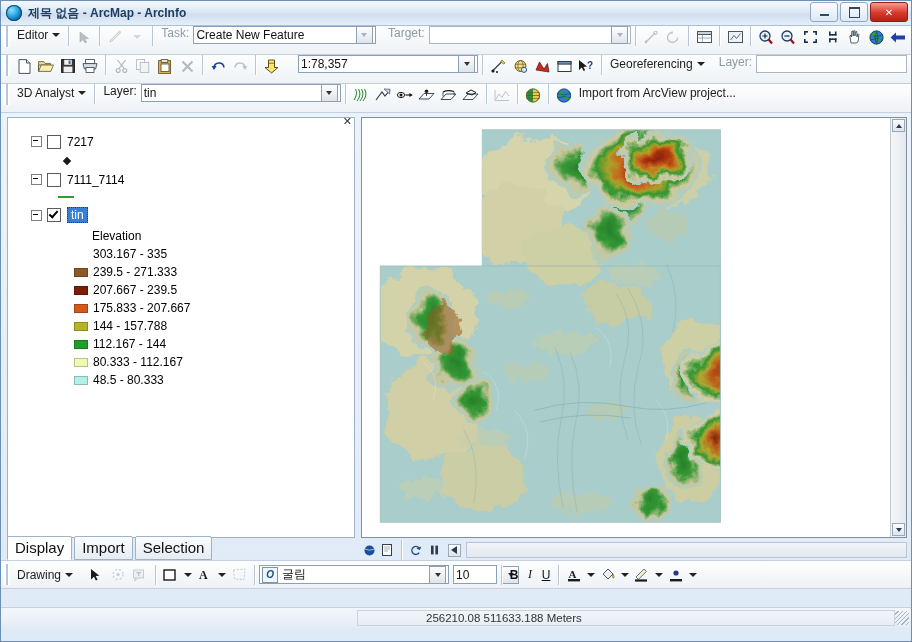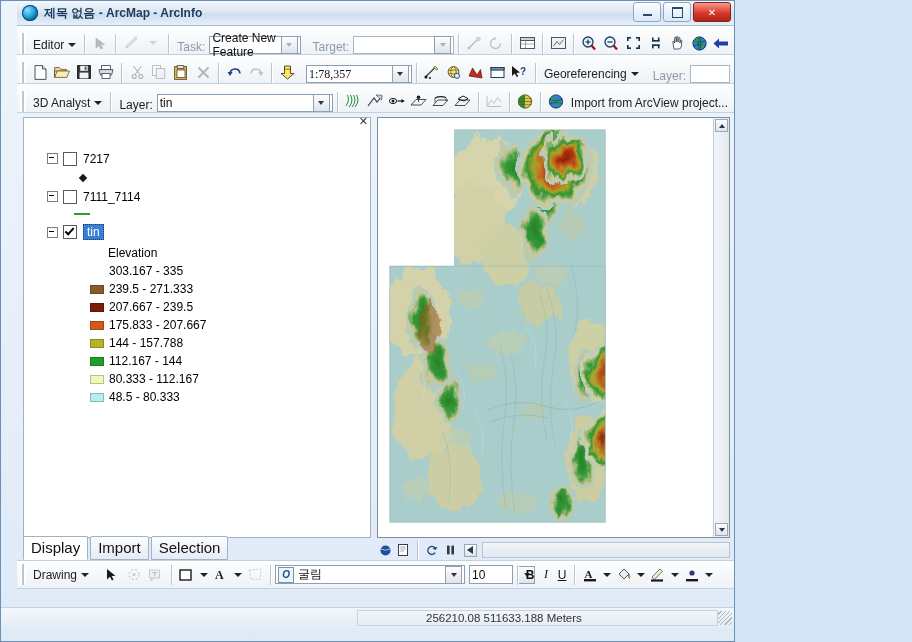--- a/index.html
+++ b/index.html
@@ -3,25 +3,24 @@
 <meta charset="utf-8">
 <style>
   html,body{margin:0;padding:0;}
   body{
     width:912px;height:642px;overflow:hidden;
     font-family:"Liberation Sans","DejaVu Sans",sans-serif;
     font-size:12px;
     background:#d6e5f5;
   }
   .app{
-    position:relative;width:735px;height:642px;
+    position:relative;width:912px;height:642px;
     background:linear-gradient(#eef4fb,#dfeaf7);
     border:1px solid #6b8fb5;
     box-sizing:border-box;
-    padding-left:16px;
   }
   
   .titlebar{
     height:24px;display:flex;align-items:center;
     background:linear-gradient(#f4f8fc,#dbe7f4 45%,#cfdef0 55%,#e6eff8);
     border-bottom:1px solid #a9c0d8;
     padding-left:5px;position:relative;
   }
   .tb-icon{
     width:16px;height:16px;border-radius:50%;
@@ -39,21 +38,21 @@
   }
   .wbtn.close{
     background:linear-gradient(#f79b8e,#d9382b 55%,#ad2418);
     border-color:#8d2015;color:#fff;width:36px;font-weight:bold;
   }
   .wbtn .mn{display:block;width:9px;height:2px;background:#2a4a6b;margin-top:6px;}
   .wbtn .mx{display:block;width:9px;height:8px;border:1px solid #2a4a6b;border-top-width:2px;}
 
   
   .tbrow{
-    display:flex;align-items:flex-end;height:29px;
+    display:flex;align-items:flex-start;height:29px;
     background:linear-gradient(#fdfefe,#eef2f6);
     border-bottom:1px solid #c3d0de;
     padding:0 2px;box-sizing:border-box;
   }
   .grip{width:5px;height:21px;margin:0 3px 0 1px;flex:none;
     background:linear-gradient(90deg,#fff 0 1px,#b9c6d4 1px 3px,#fff 3px 5px);
     border-left:1px solid #fff;}
   .sep{width:1px;height:20px;background:#b9c6d4;margin:0 4px;box-shadow:1px 0 0 #fff;flex:none;}
   .menub{
     font-size:12px;color:#222;padding:2px 4px;white-space:nowrap;display:flex;align-items:center;gap:4px;
@@ -386,21 +385,21 @@
           <path d="M14.4 6 L9.4 6 L12 10 Z" fill="#6d7884"></path>
         </svg>
     </div>
     <div class="sep"></div>
     <div class="ico">
       <svg width="17" height="15" viewBox="0 0 17 15">
           <path d="M8.5 14 L2 8.5 L5.5 8.5 L5.5 1 L11.5 1 L11.5 8.5 L15 8.5 Z" fill="#ffe46a" stroke="#4a4110" stroke-width=".9"></path>
           <path d="M5.5 4.2 L11.5 4.2" stroke="#4a4110" stroke-width=".7"></path>
         </svg>
     </div>
-    <div class="tin-input" style="width:180px;margin-left:8px;font-family:Liberation Serif, serif;">
+    <div class="tin-input" style="width:180px;margin-left:16px;">
       <span>1:78,357</span>
       <span class="ddbtn">
           <i></i>
         </span>
     </div>
     <div class="sep"></div>
     <div class="ico">
       <svg width="15" height="14" viewBox="0 0 15 14">
           <path d="M2 11.5 L11.5 2" stroke="#33404c" stroke-width="1.2"></path>
           <path d="M11 1 L14 4 L12.5 5.2 L9.8 2.4 Z" fill="#e8cf5c" stroke="#5a4c12" stroke-width=".6"></path>
@@ -535,21 +534,21 @@
 
   <div class="body">
 
     <div class="toc">
       <div class="toc-top">
         <span class="toc-close">✕</span>
       </div>
       <div class="toc-tree">
 
 
-        <div class="node" style="padding-left:17px;margin-top:17px;">
+        <div class="node" style="padding-left:17px;">
           <span class="exp"></span>
           <span class="chk"></span>
           <span>7217</span>
         </div>
         <div class="node" style="padding-left:50px;">
           <span class="sym-pt"></span>
         </div>
 
         <div class="node" style="padding-left:17px;">
           <span class="exp"></span>

